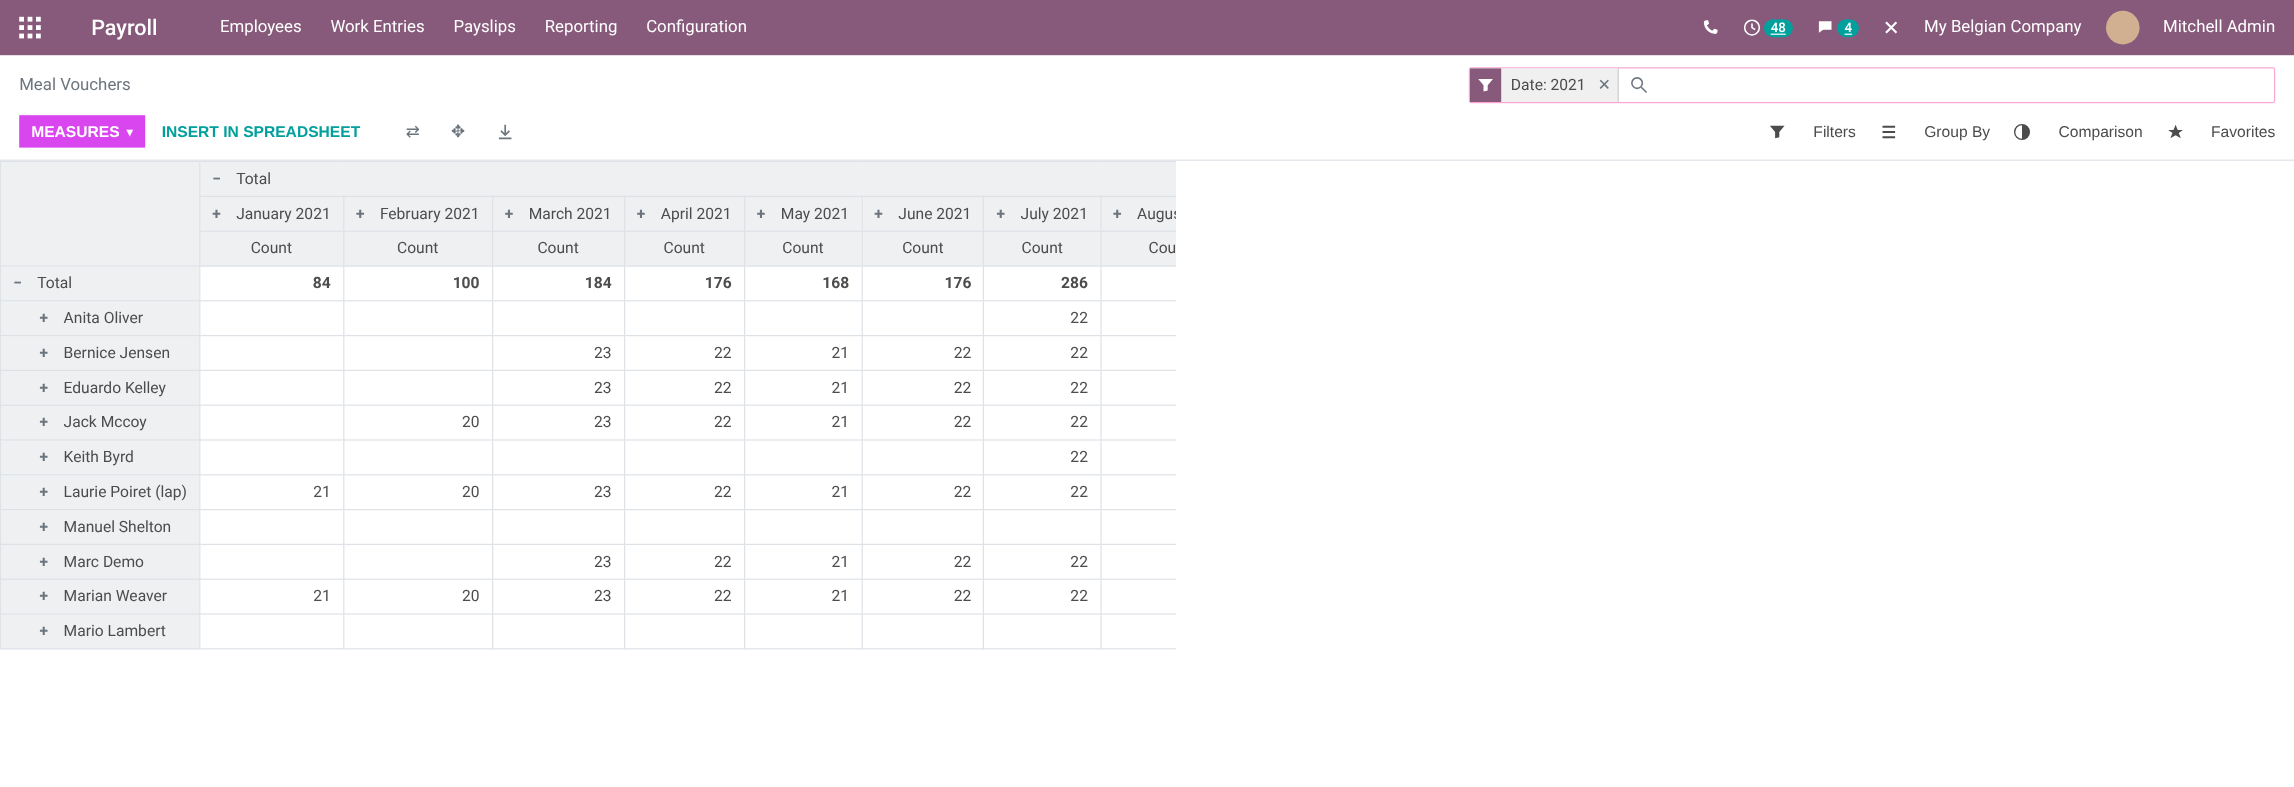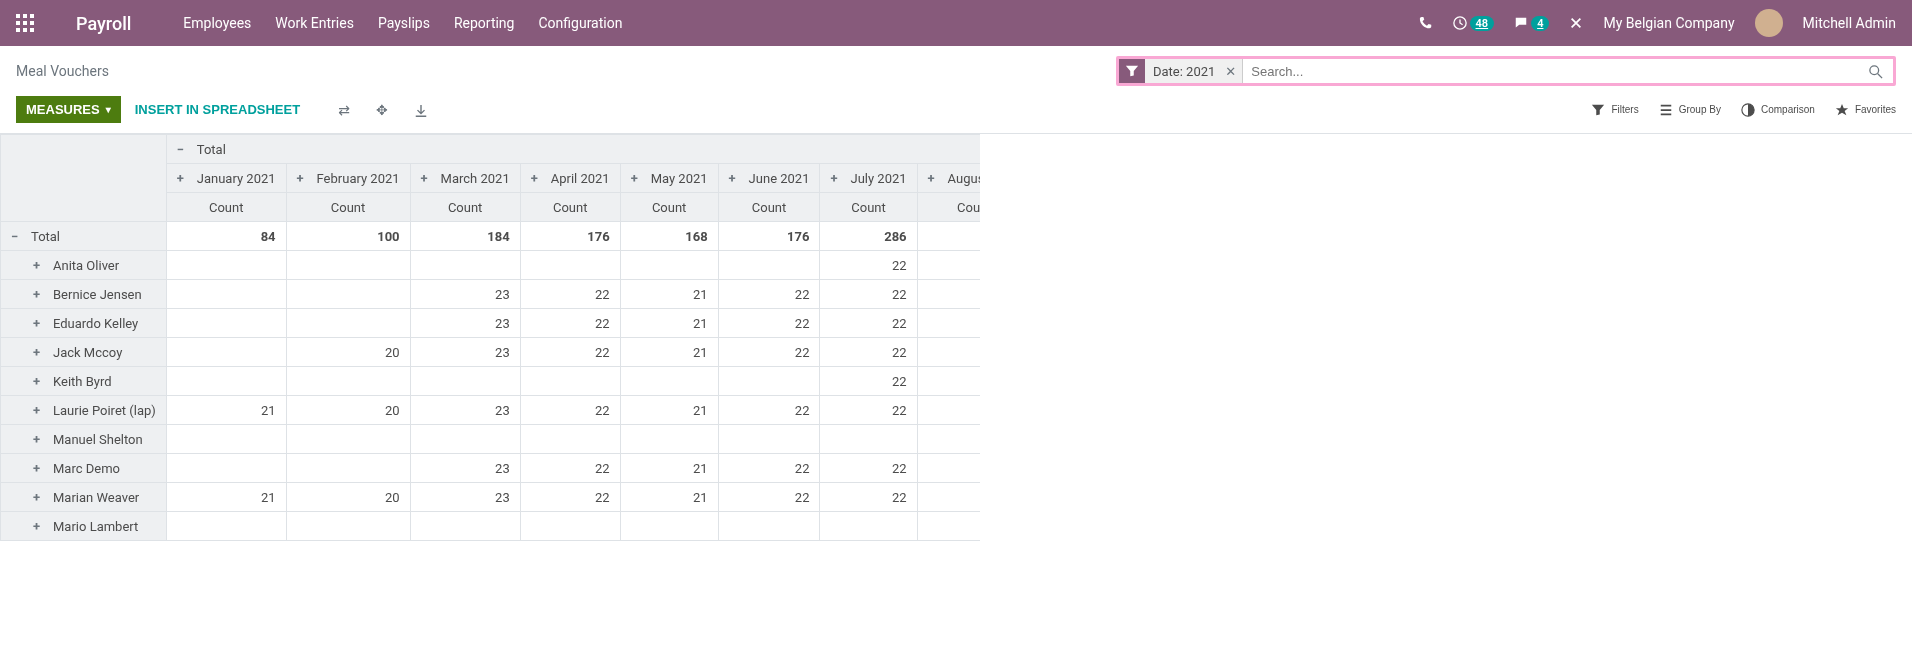--- a/index.html
+++ b/index.html
@@ -14,35 +14,35 @@
   .nav-menu a { color: #fff; text-decoration: none; font-size: 14px; cursor: pointer; }
   .nav-right { margin-left: auto; display: flex; align-items: center; gap: 20px; color: #fff; }
   .nav-icon { position: relative; cursor: pointer; display:flex; align-items:center;text-decoration:underline; }
   .badge { background: #00A09D; color: #fff; border-radius: 10px; font-size: 11px; padding: 1px 6px; margin-left: 3px; font-weight:600;}
   .avatar { width: 28px; height: 28px; border-radius: 50%; background: #d0b090; display:inline-block; }
   .company, .user { font-size: 14px; }
   
   .control-panel { border-bottom: 1px solid #dee2e6; }
   .cp-top { display: flex; align-items: center; padding: 10px 16px 4px 16px; }
   .breadcrumb { font-size: 14px; color: #6c757d; }
-  .search-box { margin-left: auto; display: flex; align-items: center; border: 3px solid #f9a8d4; border-radius: 2px; width: 780px; height: 30px; }
+  .search-box { margin-left: auto; display: flex; align-items: center; border: 1px solid #f9a8d4; border-radius: 2px; width: 672px; height: 30px; }
   .facet { display: flex; align-items: center; background: #f0f0f0; border-right:1px solid #ccc; height:100%;}
   .facet-icon { background: #875A7B; color: #fff; width: 26px; height: 100%; display:flex; align-items:center; justify-content:center;}
   .facet-label { padding: 0 8px; font-size: 13px; color:#4c4c4c;}
   .facet-remove { padding: 0 6px 0 2px; cursor:pointer; color:#6c757d;}
   .search-input { flex: 1; border: none; outline: none; padding: 4px 8px; font-size: 13px; }
   .search-glass { padding: 0 10px; color: #6c757d; cursor:pointer;}
   .cp-bottom { display: flex; align-items: center; padding: 6px 16px 10px 16px; gap: 10px; }
-  .btn-teal { background: #4d7c0f; color: #fff; border: none; padding: 6px 10px; font-size: 13px; font-weight: 600; cursor: pointer; display:flex; align-items:center; gap:6px;}
+  .btn-teal { background: #d946ef; color: #fff; border: none; padding: 6px 10px; font-size: 13px; font-weight: 600; cursor: pointer; display:flex; align-items:center; gap:6px;}
   .btn-teal::after { content: "▾"; font-size: 10px; }
   .btn-link { background: none; border: none; color: #00A09D; font-size: 13px; font-weight: 600; cursor: pointer; padding: 6px 4px;}
   .tool-icon { color: #6c757d; cursor: pointer; padding: 4px 8px; font-size: 14px;}
   .toolbar-sep {width:6px;}
   .cp-search-buttons { margin-left: auto; display:flex; gap: 20px; align-items:center;}
-  .sbtn { background:none; border:none; color:#4c4c4c; font-size:10px; cursor:pointer; display:flex; align-items:center; gap:6px;}
+  .sbtn { background:none; border:none; color:#4c4c4c; font-size:13px; cursor:pointer; display:flex; align-items:center; gap:23px;}
   
   .pivot-wrap { overflow:auto; max-width: 980px; }
   table.pivot { border-collapse: collapse; }
   .pivot th, .pivot td { border: 1px solid #dee2e6; padding: 5px 10px; font-size: 13px; white-space: nowrap; height: 29px;}
   .pivot th { background: #eef0f2; font-weight: 400; color:#4c4c4c;}
   .pivot td { text-align: right; }
   .pivot .rowhead { text-align: left; background: #eef0f2; min-width: 165px;}
   .pivot .sub { padding-left: 32px; }
   .pivot .total-row td, .pivot .total-col { font-weight: 700; }
   .expand { display:inline-block; width:14px; font-weight:700; color:#6c757d; margin-right:6px; cursor:pointer;}
@@ -111,21 +111,20 @@
     <div class="search-box">
       <div class="facet">
         <span class="facet-icon">
           <svg class="ico" viewBox="0 0 16 16">
               <path d="M1 2h14l-5 6v5l-4 1V8L1 2z"></path>
             </svg>
         </span>
         <span class="facet-label">Date: 2021</span>
         <span class="facet-remove">✕</span>
       </div>
-      <input class="search-input" placeholder="Search..." style="">
       <span class="search-glass">
         <svg class="ico" viewBox="0 0 16 16">
             <circle cx="6" cy="6" r="5" fill="none" stroke="currentColor" stroke-width="1.5"></circle>
             <path d="M10 10l5 5" stroke="currentColor" stroke-width="1.5"></path>
           </svg>
       </span>
     </div>
   </div>
   <div class="cp-bottom">
     <button class="btn-teal">MEASURES</button>

